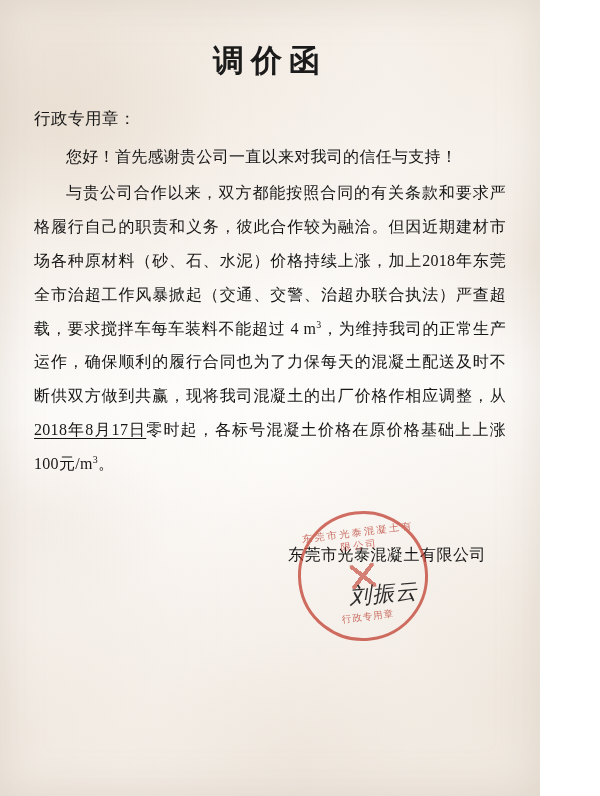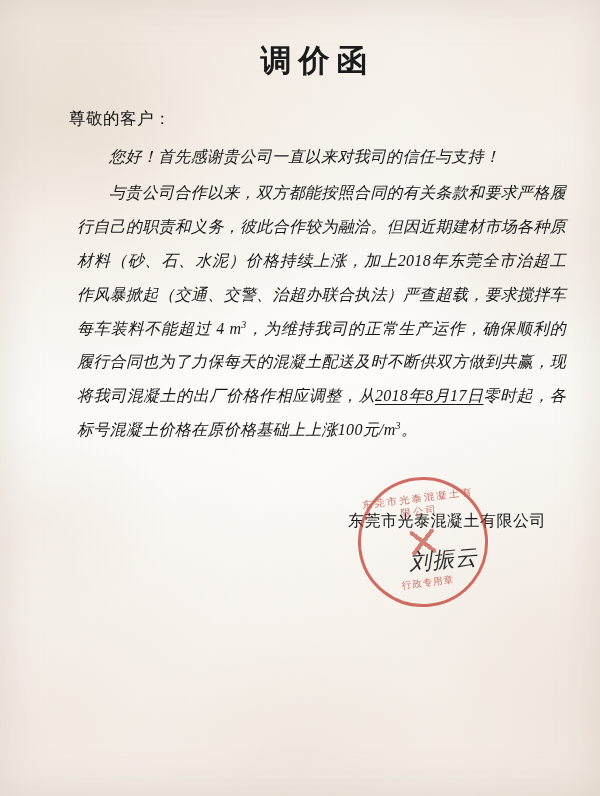--- a/index.html
+++ b/index.html
@@ -8,31 +8,30 @@
   }
   body {
     width: 600px;
     height: 796px;
     overflow: hidden;
     font-family: "Liberation Serif", "DejaVu Serif", serif;
     background: #ffffff;
   }
   .page {
     position: relative;
-    width: 600px;
+    width: 540px;
     height: 796px;
     box-sizing: border-box;
     background:
       radial-gradient(circle at 12% 8%, rgba(236,226,214,0.85) 0%, rgba(250,247,243,0.25) 38%, rgba(255,255,255,0) 60%),
       radial-gradient(circle at 88% 6%, rgba(240,232,222,0.8) 0%, rgba(252,250,247,0.2) 40%, rgba(255,255,255,0) 62%),
       radial-gradient(circle at 6% 92%, rgba(238,229,220,0.75) 0%, rgba(252,250,247,0.2) 42%, rgba(255,255,255,0) 64%),
       radial-gradient(circle at 94% 88%, rgba(235,225,214,0.7) 0%, rgba(252,250,247,0.18) 40%, rgba(255,255,255,0) 62%),
       linear-gradient(160deg, #f3ece6 0%, #fbf8f5 22%, #ffffff 48%, #faf6f2 74%, #f2ebe4 100%);
     overflow: hidden;
-    padding-left: 35px;
   }
   .paper-tint {
     position: absolute;
     inset: 0;
     pointer-events: none;
     background:
       radial-gradient(ellipse 220px 150px at 60px 120px, rgba(226,212,196,0.40), rgba(255,255,255,0) 70%),
       radial-gradient(ellipse 200px 160px at 540px 260px, rgba(228,214,200,0.35), rgba(255,255,255,0) 72%),
       radial-gradient(ellipse 260px 180px at 300px 760px, rgba(230,218,205,0.35), rgba(255,255,255,0) 70%),
       radial-gradient(ellipse 180px 140px at 40px 520px, rgba(232,220,208,0.30), rgba(255,255,255,0) 72%);
@@ -60,23 +59,22 @@
     letter-spacing: 0.5px;
   }
   .body-text {
     font-size: 16px;
     line-height: 2.12;
     color: #161616;
     text-align: justify;
     letter-spacing: 0.3px;
   }
   .body-text p {
-    margin: 0 0 2px 8px;
+    margin: 0 0 2px 0;
     text-indent: 2em;
-    font-style: italic;
   }
   .u {
     text-decoration: underline;
     text-underline-offset: 3px;
   }
   .sup {
     font-size: 0.62em;
     vertical-align: super;
   }
   .sign-block {
@@ -166,21 +164,21 @@
 </head>
 <body>
 
 <div class="page">
   <div class="paper-tint"></div>
 
   <div class="content">
 
     <div class="doc-title">调价函</div>
 
-    <div class="salutation">尊敬的客户：</div>
+    <div class="salutation">行政专用章：</div>
 
     <div class="body-text">
       <p>您好！首先感谢贵公司一直以来对我司的信任与支持！</p>
       <p>与贵公司合作以来，双方都能按照合同的有关条款和要求严格履行自己的职责和义务，彼此合作较为融洽。但因近期建材市场各种原材料（砂、石、水泥）价格持续上涨，加上2018年东莞全市治超工作风暴掀起（交通、交警、治超办联合执法）严查超载，要求搅拌车每车装料不能超过 4 m<span class="sup">3</span>，为维持我司的正常生产运作，确保顺利的履行合同也为了力保每天的混凝土配送及时不断供双方做到共赢，现将我司混凝土的出厂价格作相应调整，从<span class="u">2018年8月17日</span>零时起，各标号混凝土价格在原价格基础上上涨100元/m<span class="sup">3</span>。</p>
     </div>
 
     <div class="sign-block">
       <div class="seal">
         <div class="seal-top">东莞市光泰混凝土有限公司</div>
         <div class="seal-bottom">行政专用章</div>

